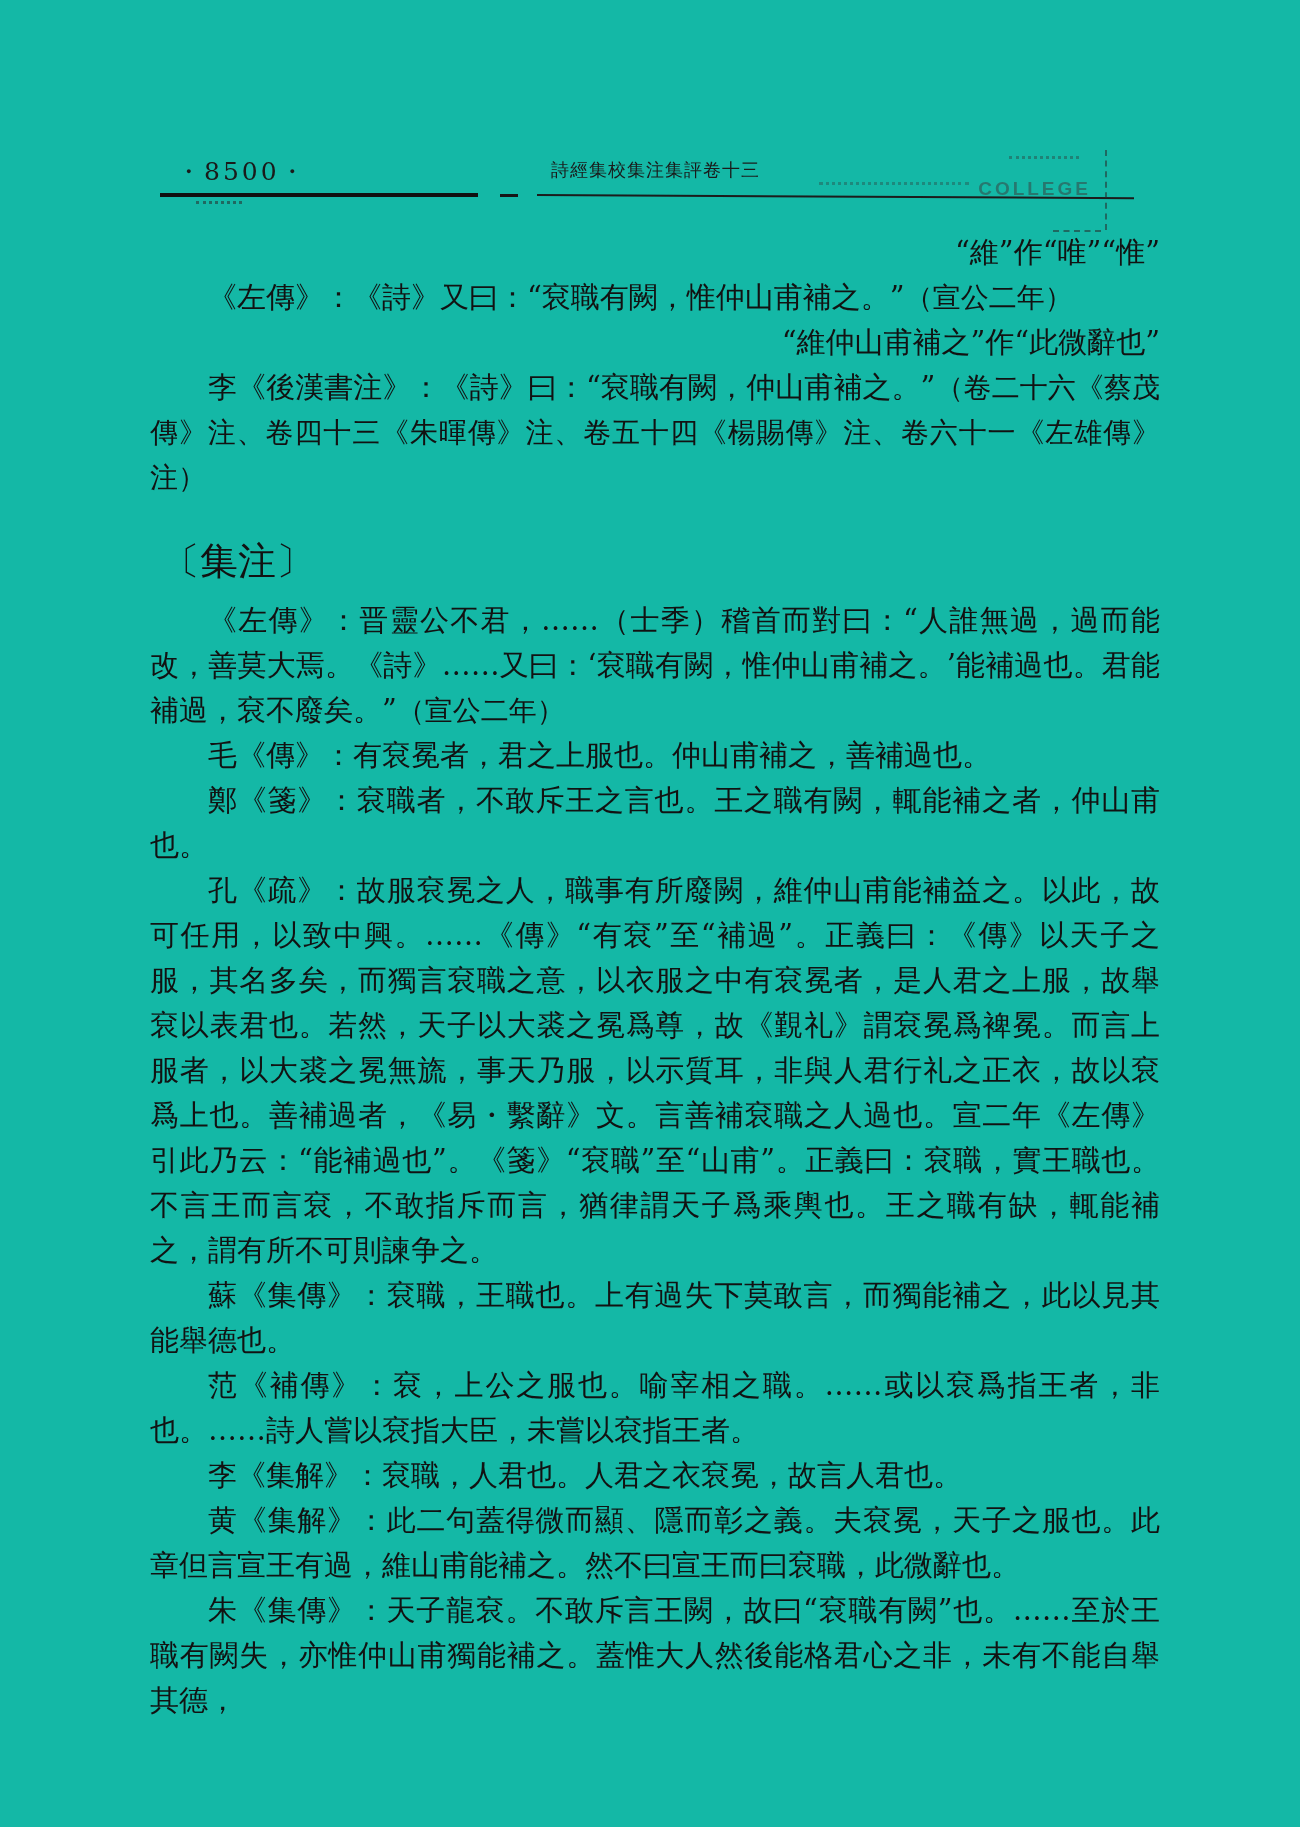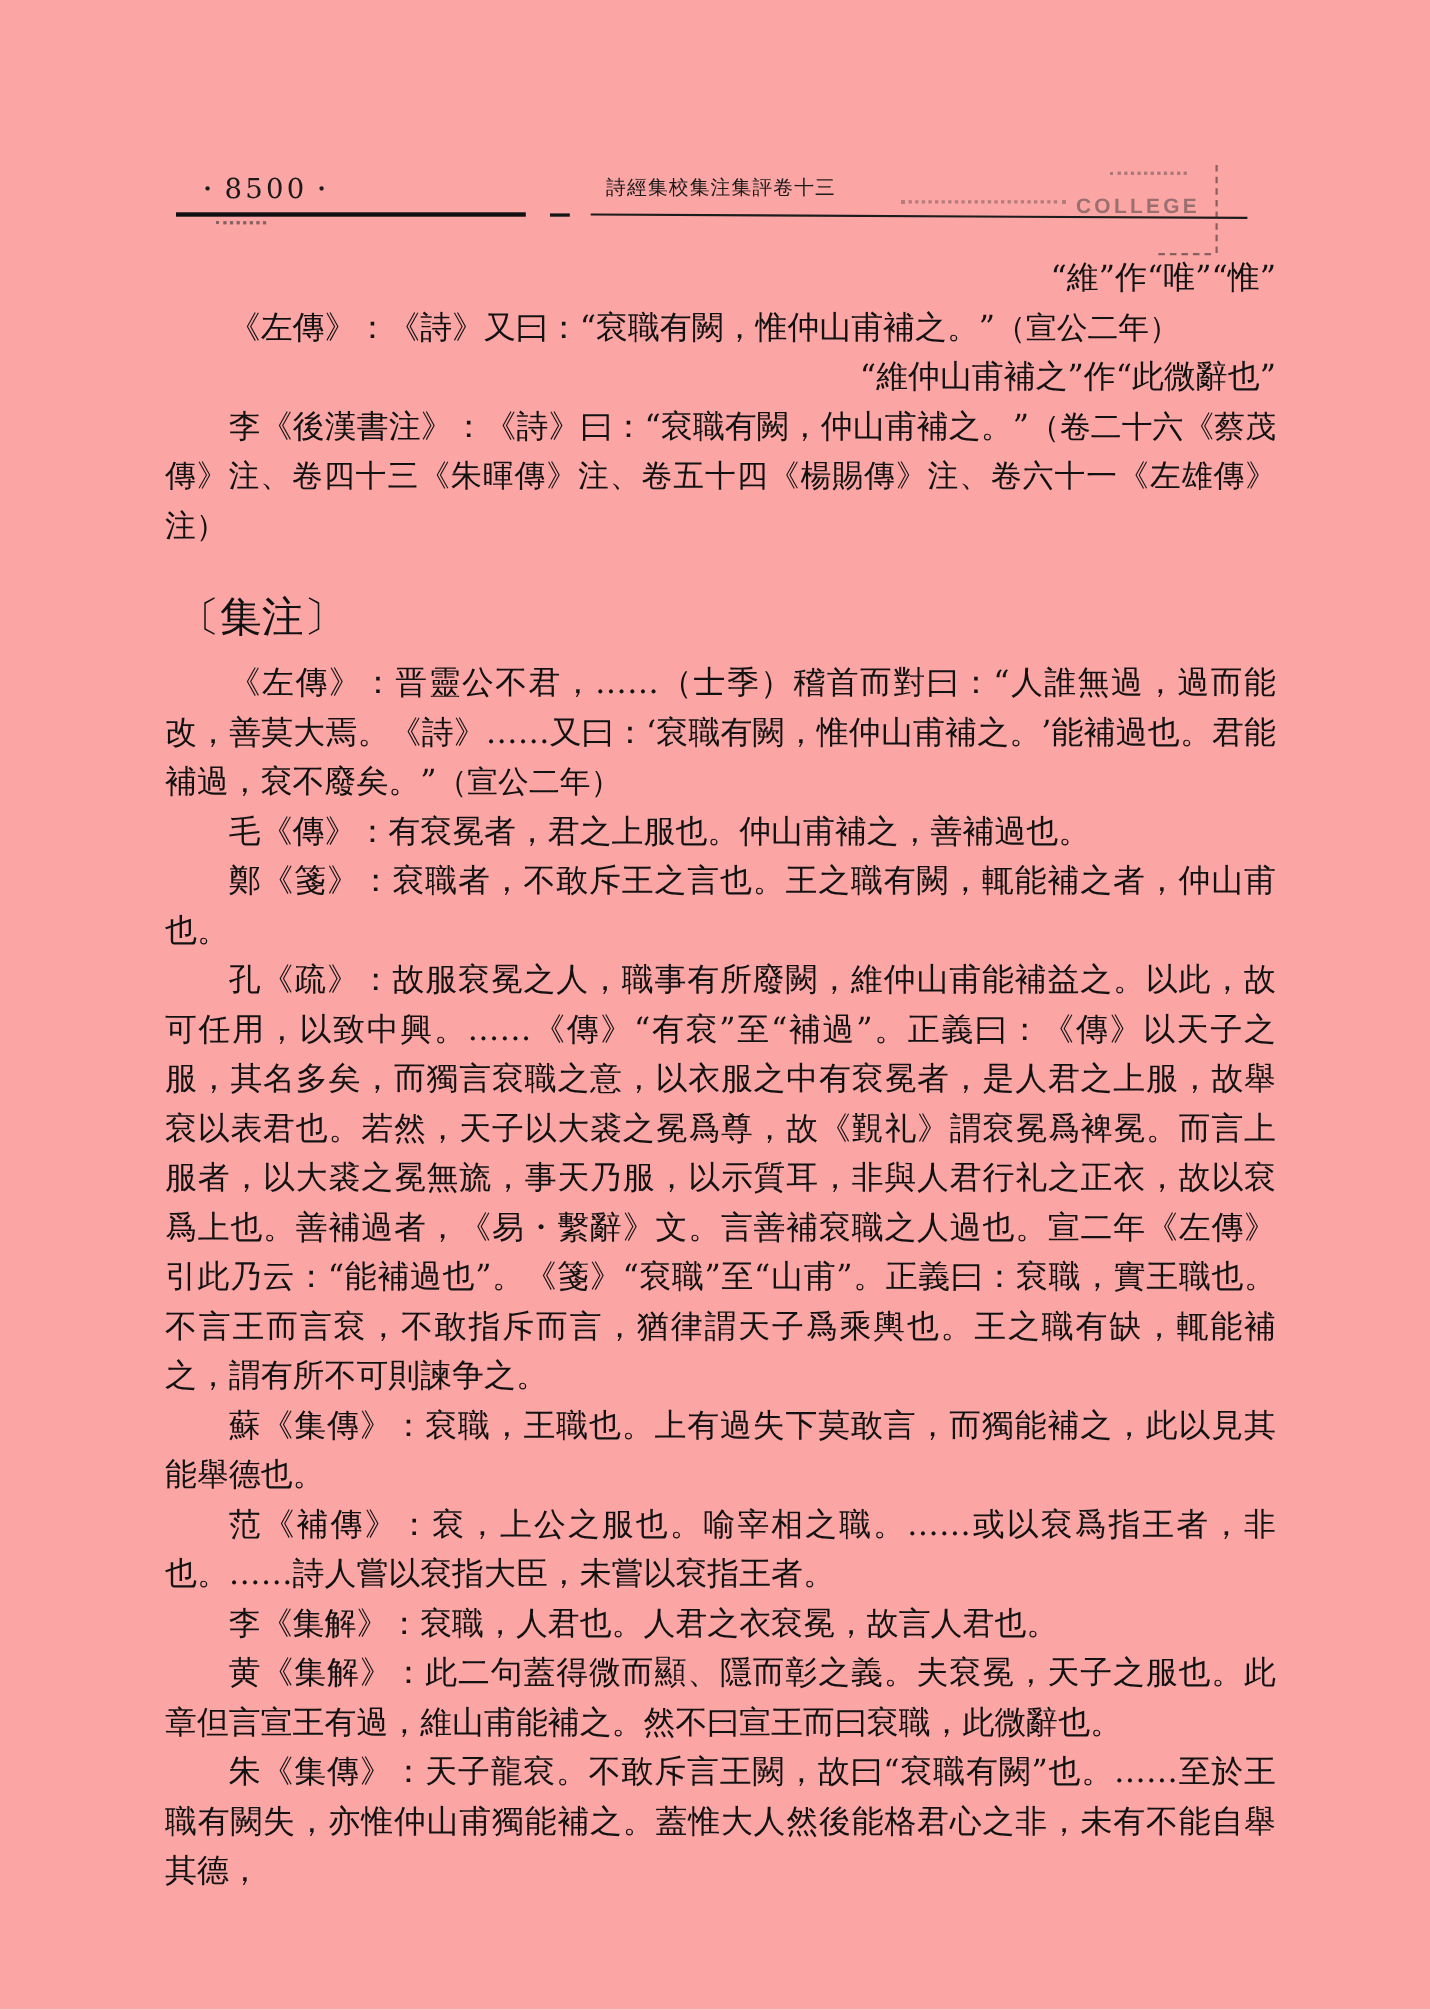--- a/index.html
+++ b/index.html
@@ -1,20 +1,20 @@
 <!DOCTYPE html>
 <html><head>
 <meta charset="utf-8">
 <style>
   html, body { margin: 0; padding: 0; background: #ffffff; }
   .page {
     position: relative;
     width: 1300px;
     height: 1827px;
-    background: #fca5a5;
+    background: #14b8a6;
     overflow: hidden;
     font-family: "DejaVu Serif", "Liberation Serif", serif;
     color: #141414;
   }
 
   
   .page-number {
     position: absolute;
     left: 176px; top: 155px;
     font-size: 25px;

